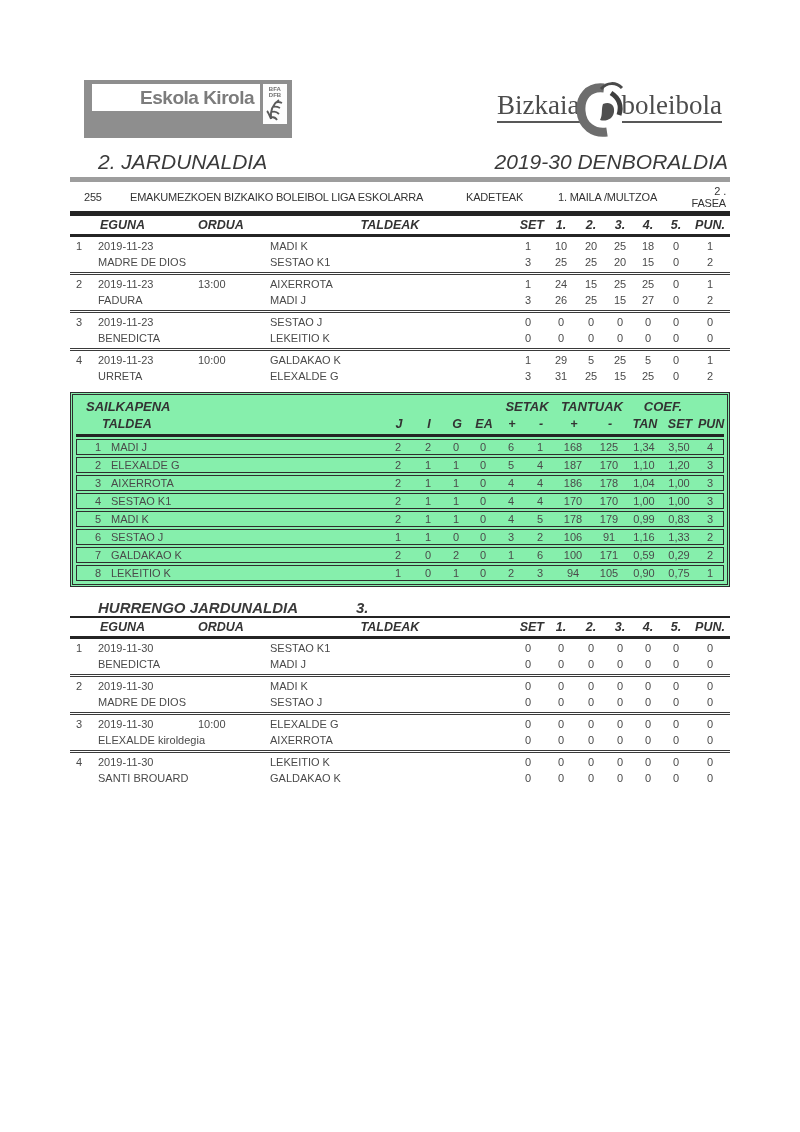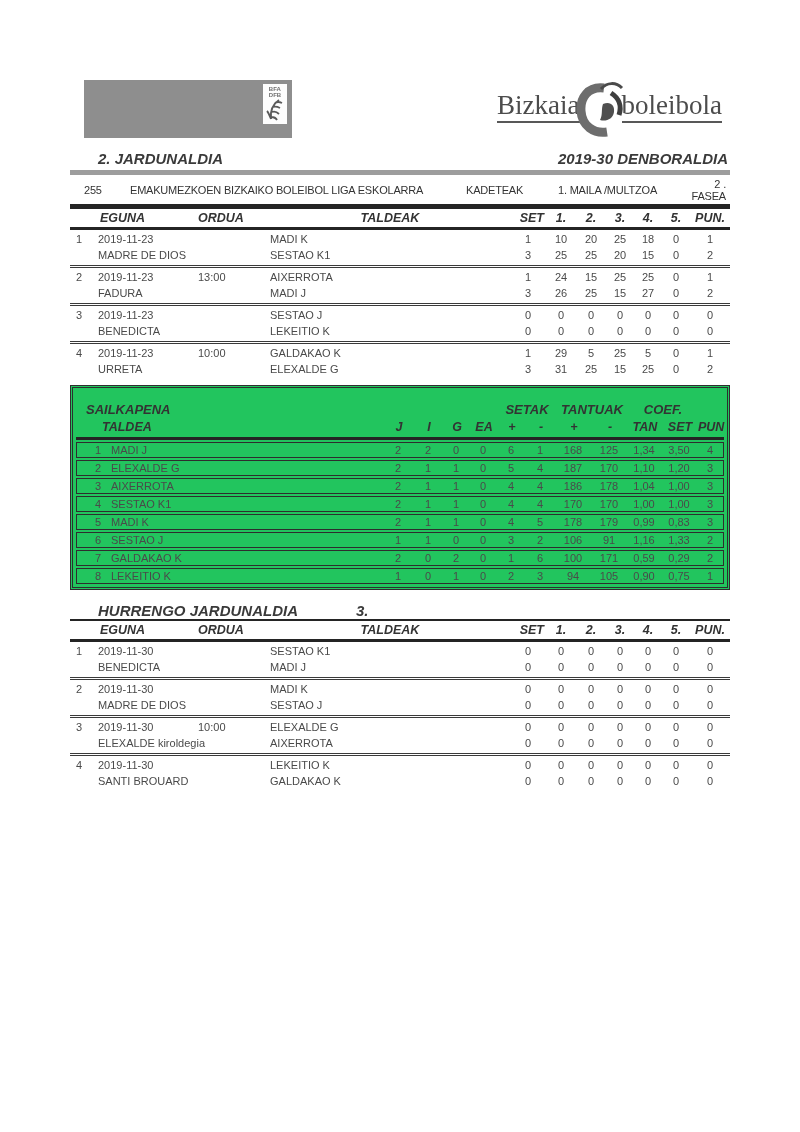--- a/index.html
+++ b/index.html
@@ -16,21 +16,21 @@
   .ek-bottom-text { color: #ffffff; font-weight: bold; font-size: 19px; letter-spacing: -0.5px; margin: 1px 0 0 2px; }
   .ek-badge { position: absolute; right: 5px; top: 4px; width: 24px; height: 40px; background: #fdfdfd;
               display: flex; flex-direction: column; align-items: center; padding-top: 2px; }
   .ek-badge-text { font-size: 6px; font-weight: bold; color: #6f6f6f; line-height: 6px; white-space: pre-line; text-align: left; }
   .bz-logo { margin-left: auto; margin-right: 8px; display: flex; align-items: center; margin-top: 8px;
              font-family: "Liberation Serif", serif; font-size: 27px; color: #4c4c4c; }
   .bz-word { border-bottom: 2px solid #585858; padding-bottom: 1px; line-height: 30px; }
   .bz-mark { width: 52px; height: 58px; margin: -8px -4px -14px -6px; position: relative; z-index: 1; }
 
   
-  .round-row { display: flex; margin: 4px 0 3px 0; font-style: italic; font-weight: bold; font-size: 15px; color: #3a3a3a; gap: 28px; }
+  .round-row { display: flex; margin: 4px 0 3px 0; font-style: italic; font-weight: normal; font-size: 21px; color: #3a3a3a; gap: 28px; }
   .round-left { margin-left: 28px; }
   .round-right { margin-left: auto; margin-right: 2px; }
 
   .bar-gray  { height: 5px; background: #9d9d9d; }
   .bar-black { height: 5px; background: #242424; }
 
   
   .comp-row { display: grid; grid-template-columns: 46px 336px 92px 132px 1fr;
               font-size: 11px; font-weight: normal; color: #333; letter-spacing: -0.2px;
               padding: 3px 0 2px 14px; align-items: center; }
@@ -47,21 +47,21 @@
   .h-n { text-align: center; }
   .match { border-bottom: 3px double #3a3a3a; padding: 1px 0 2px 0; }
   .match:last-child { border-bottom: none; }
   .mline { height: 16px; font-size: 11px; color: #4a4a4a; }
   .c { white-space: nowrap; overflow: hidden; }
   .c.num { text-align: left; padding-left: 6px; }
   .c.n { text-align: center; }
   .c.venue { grid-column: 2 / 4; }
 
   
-  .standings { border: 3px double #2e2e2e; margin-top: 6px; padding: 12px 3px 3px 3px; background: #22c55e; }
+  .standings { border: 3px double #2e2e2e; margin-top: 6px; padding: 2px 3px 3px 3px; background: #86efac; }
   .sgrid { display: grid; grid-template-columns: 26px 1fr 30px 30px 26px 28px 28px 30px 36px 36px 34px 36px 26px; align-items: center; }
   .s-title-row { font-style: italic; font-weight: bold; font-size: 13px; color: #333; height: 18px; }
   .s-title { grid-column: 1 / 3; padding-left: 10px; }
   .g-setak { grid-column: 7 / 9; text-align: center; }
   .g-tantuak { grid-column: 9 / 11; text-align: center; }
   .g-coef { grid-column: 11 / 13; text-align: center; }
   .s-colhead-row { font-style: italic; font-weight: bold; font-size: 12.5px; color: #333; height: 18px; }
   .s-taldea { grid-column: 2; text-align: left; }
   .sc { text-align: center; }
   .s-sep { height: 3px; background: #242424; margin-top: 1px; }
@@ -76,20 +76,23 @@
   .next-title .t2 { margin-left: 58px; }
 </style>
 </head>
 <body>
 
 <div class="page">
   <div class="content">
 
     <div class="logo-row">
       <div class="ek-box">
+        <div class="ek-white">
+          <span class="ek-top-text">Eskola Kirola</span>
+        </div>
         <div class="ek-badge">
           <span class="ek-badge-text">BFA
 DFB</span>
           <svg width="18" height="24" viewBox="0 0 18 24">
             <path d="M13 2 C 7 6, 4 12, 5 21 M5 21 C 3 16, 2 14, 1 13 M5 19 c 3 0 5 1 6 3 M6 14 c 3 -1 5 0 7 2 M7 9 c 3 -1 5 0 7 1 M9 5 c 3 -2 5 -1 7 0" stroke="#5a5a5a" stroke-width="1.8" fill="none"></path>
           </svg>
         </div>
       </div>
       <div class="bz-logo">
         <span class="bz-word">Bizkaia</span>

